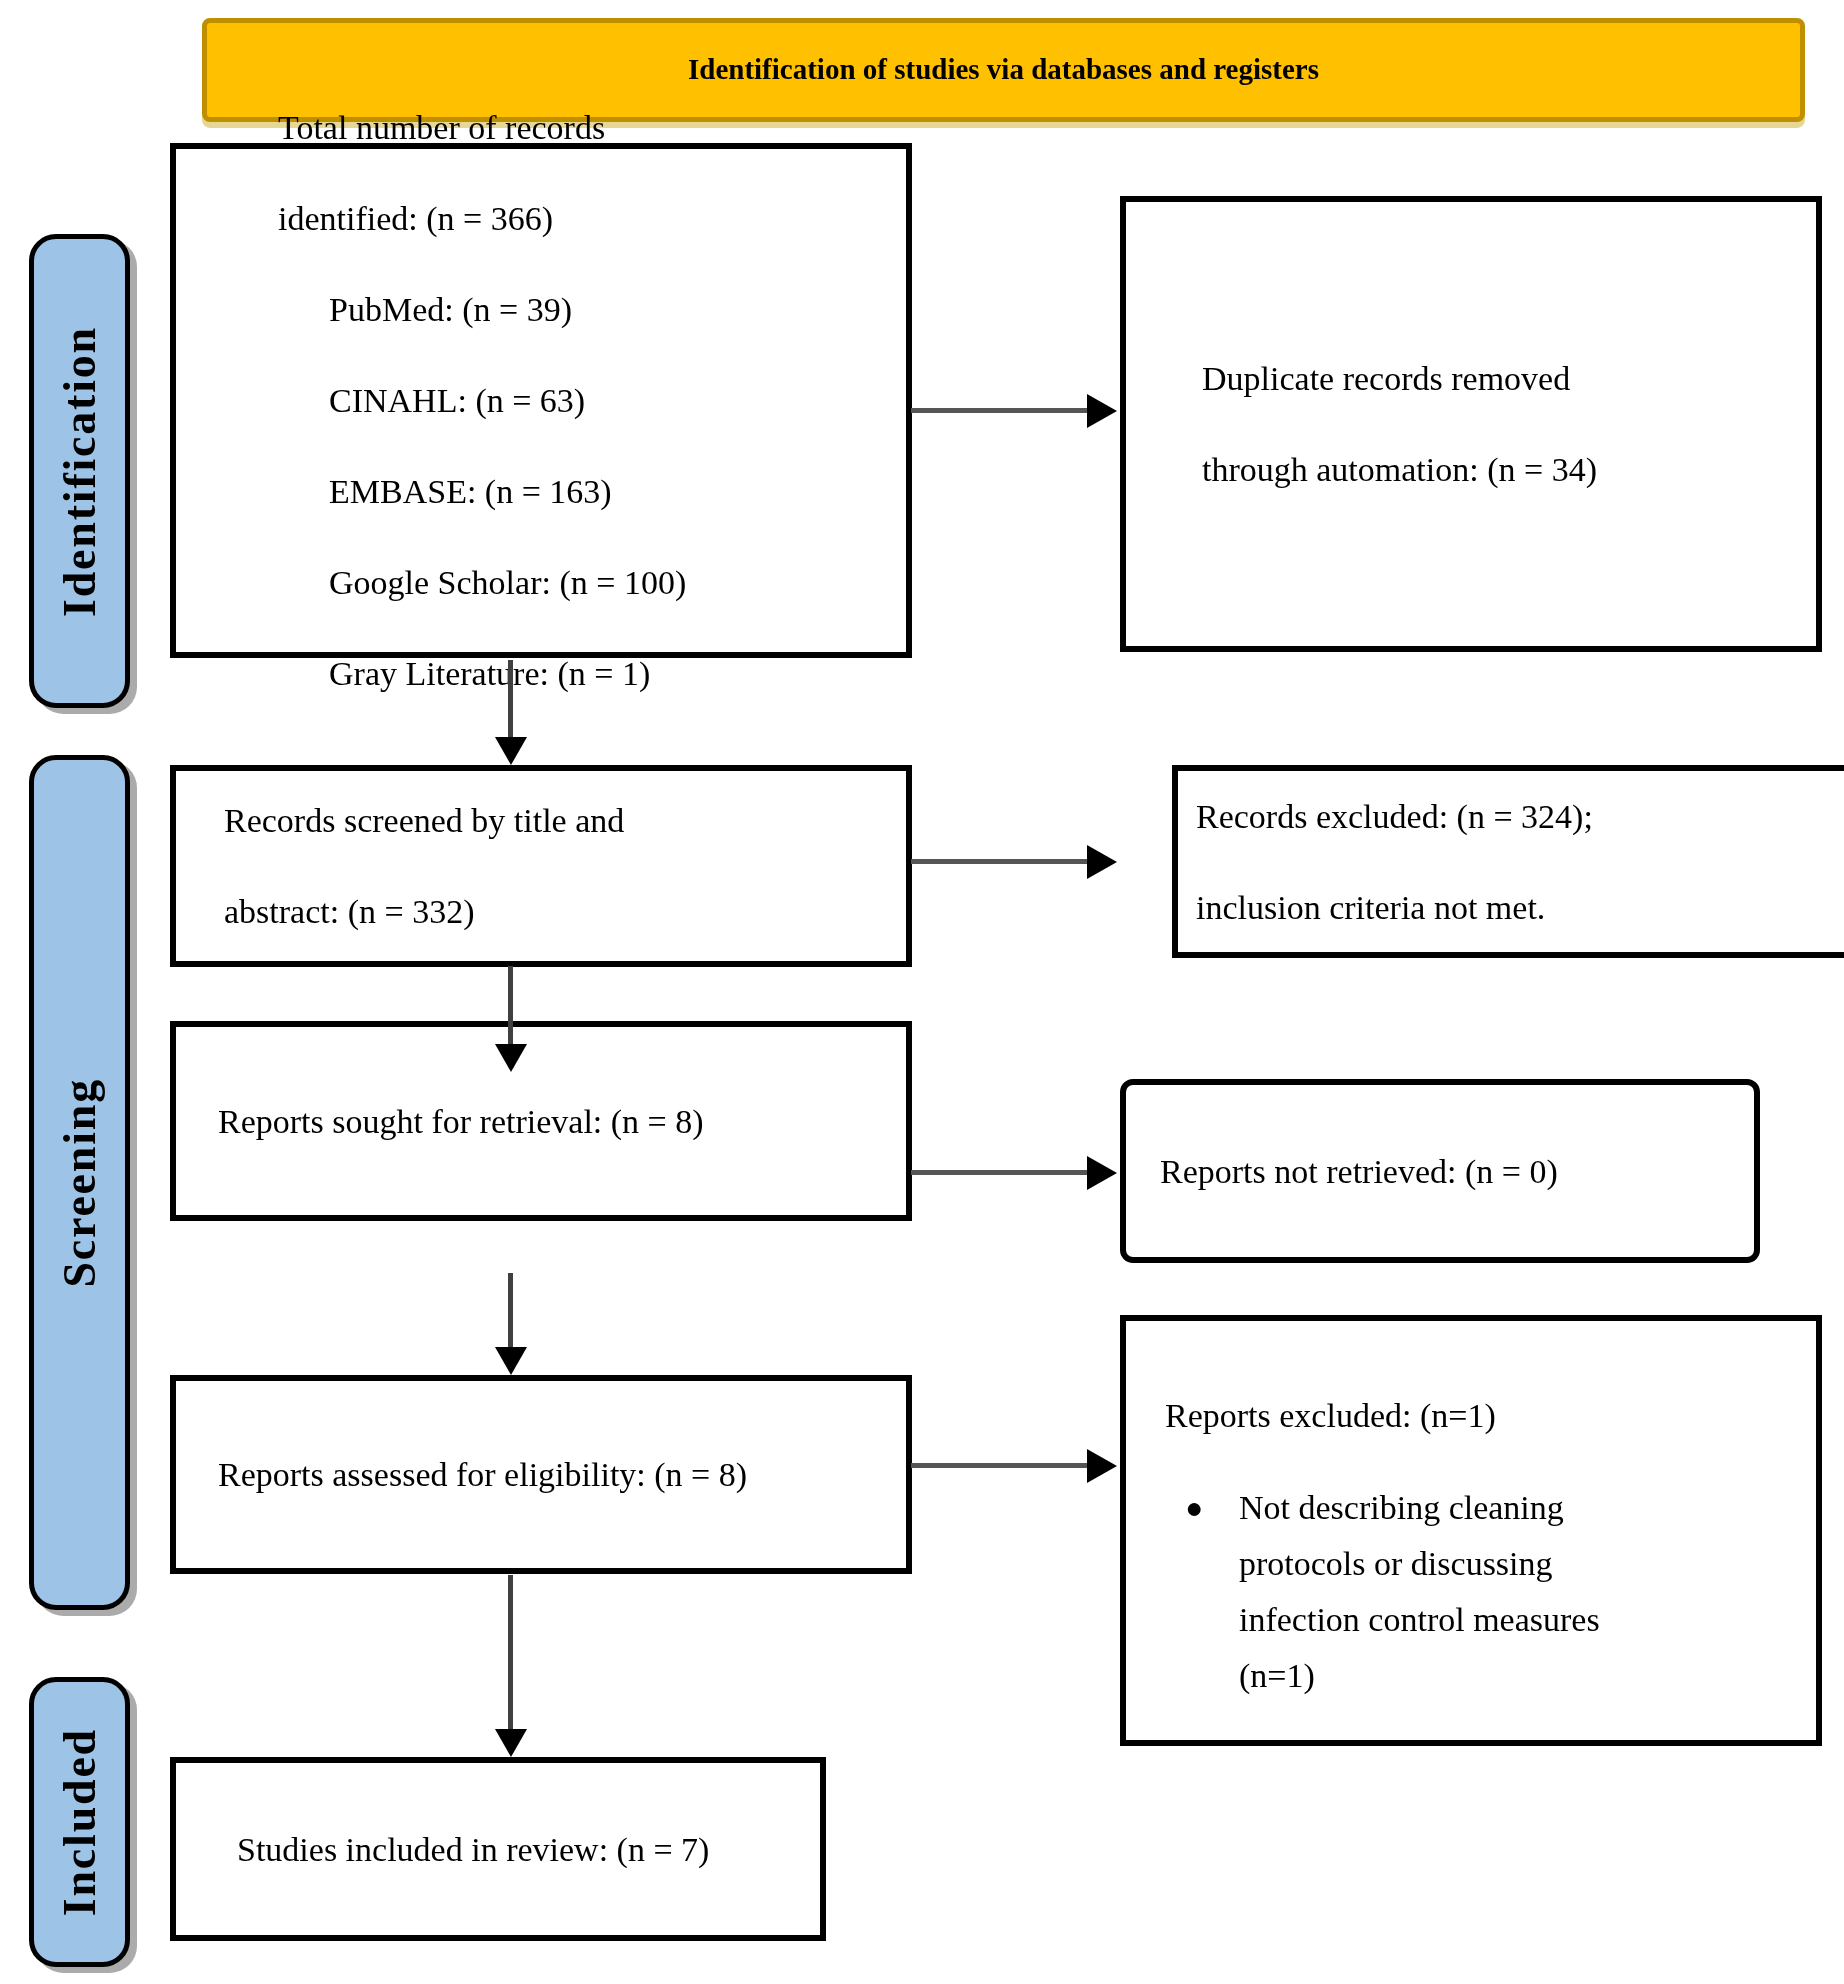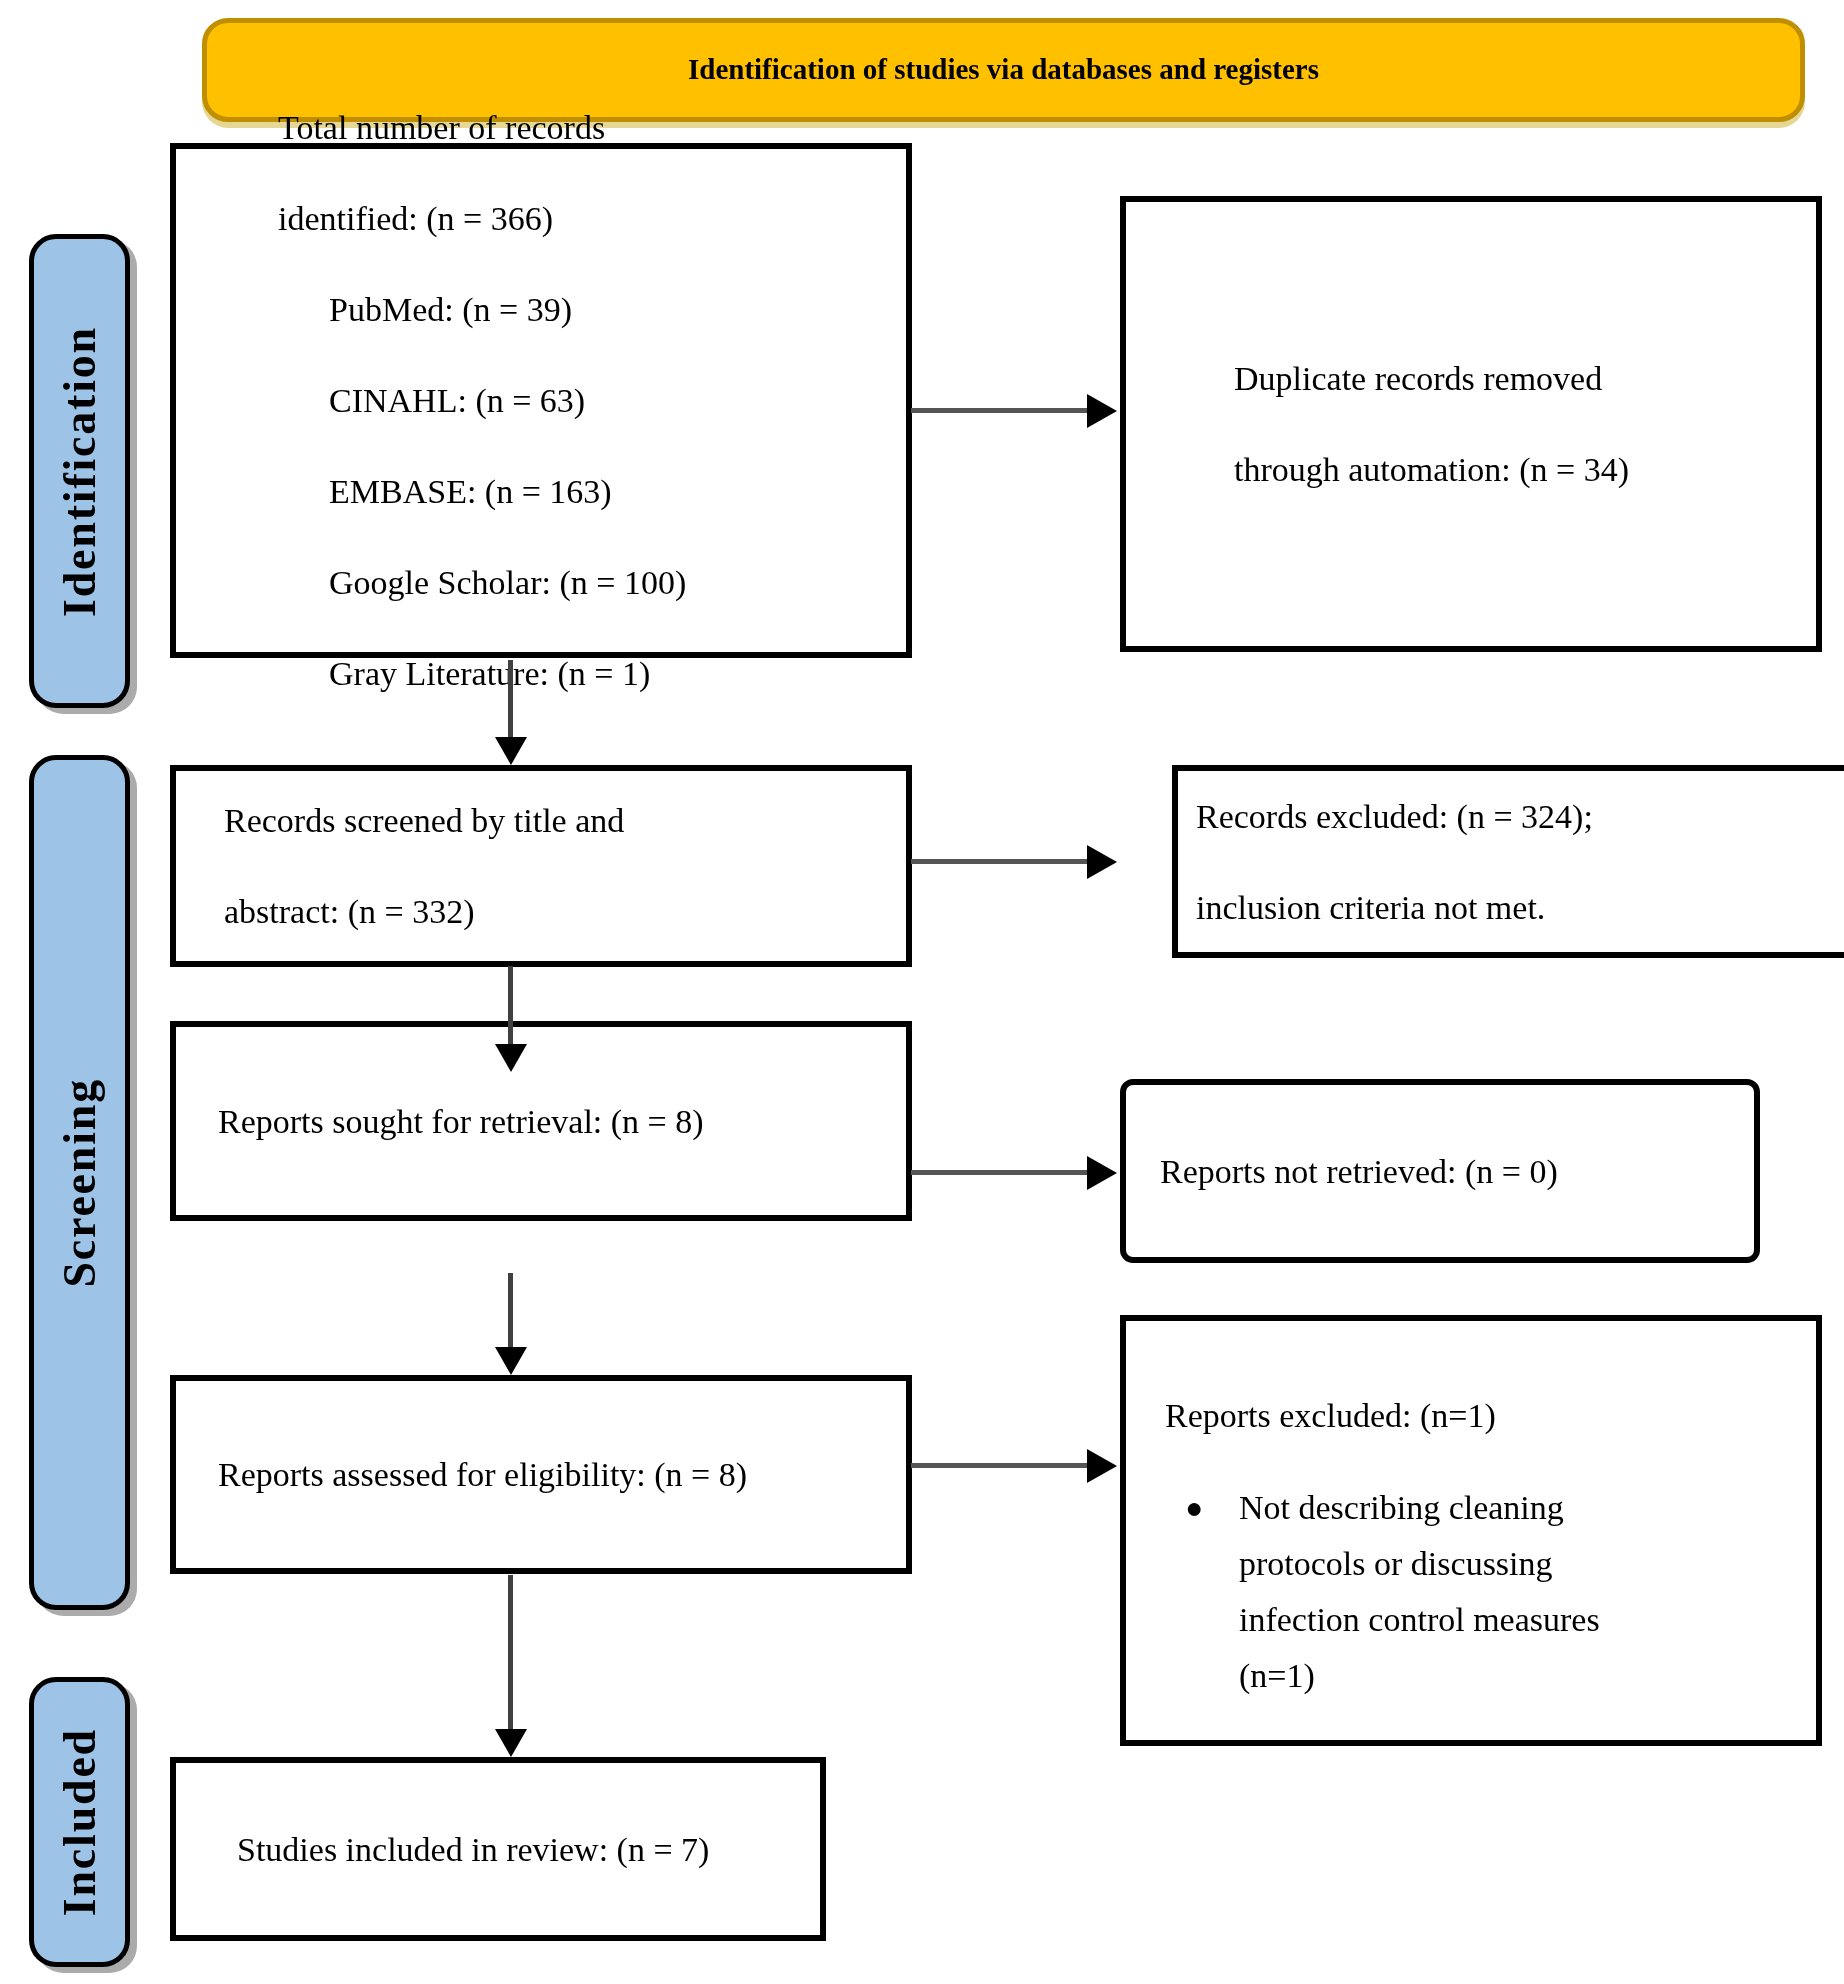--- a/index.html
+++ b/index.html
@@ -14,21 +14,21 @@
     width:1845px;height:1985px;position:relative;
     font-family:"Liberation Serif","DejaVu Serif",serif;color:#000;
   }
   .canvas{position:absolute;inset:0;}
 
   
   .hdr{
     position:absolute;left:202px;top:17.6px;width:1603px;height:104px;
     background:var(--header-fill);
     border:5.3px solid var(--header-border);
-    border-radius:26px;box-sizing:border-box;
+    border-radius:8px;box-sizing:border-box;
     display:flex;align-items:center;justify-content:center;
     font-weight:bold;font-size:29px;
     box-shadow:0 5.9px 0 #e6d795;
   }
 
   
   .rail{
     position:absolute;left:29px;width:101px;
     background:var(--stage-fill);
     border:5.9px solid var(--box-border);
@@ -46,21 +46,21 @@
 
   
   .fbox{
     position:absolute;background:#fff;
     border:6.4px solid var(--box-border);box-sizing:border-box;
     display:flex;flex-direction:column;justify-content:center;
     font-size:34px;line-height:55px;gap:36px;
   }
   #box-identified{left:170px;top:143px;width:742px;height:515px;padding-left:102px;}
   #box-identified .sub{padding-left:51px;}
-  #box-duplicates{left:1120px;top:196px;width:702px;height:456px;padding-left:108px;}
+  #box-duplicates{left:1120px;top:196px;width:702px;height:456px;padding-left:76px;}
   #box-screened{left:170px;top:765px;width:742px;height:202px;padding-left:48px;}
   #box-records-excluded{left:1172px;top:765px;width:702px;height:193px;padding-left:18px;}
   #box-sought{left:170px;top:1021px;width:742px;height:200px;padding-left:42px;}
   #box-not-retrieved{left:1120px;top:1079px;width:640px;height:184px;padding-left:34px;border-radius:13px;}
   #box-assessed{left:170px;top:1375px;width:742px;height:199px;padding-left:42px;}
   #box-reports-excluded{
     left:1120px;top:1315px;width:702px;height:431px;
     padding:67px 23.4px 0 39px;justify-content:flex-start;line-height:56px;
   }
   #box-included{left:170px;top:1757px;width:656px;height:184px;padding-left:61px;}

